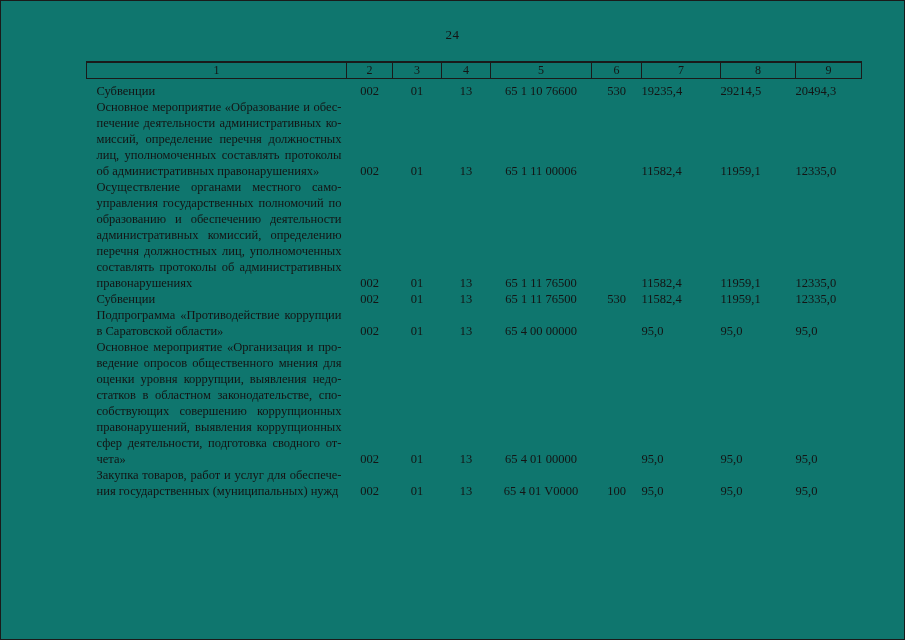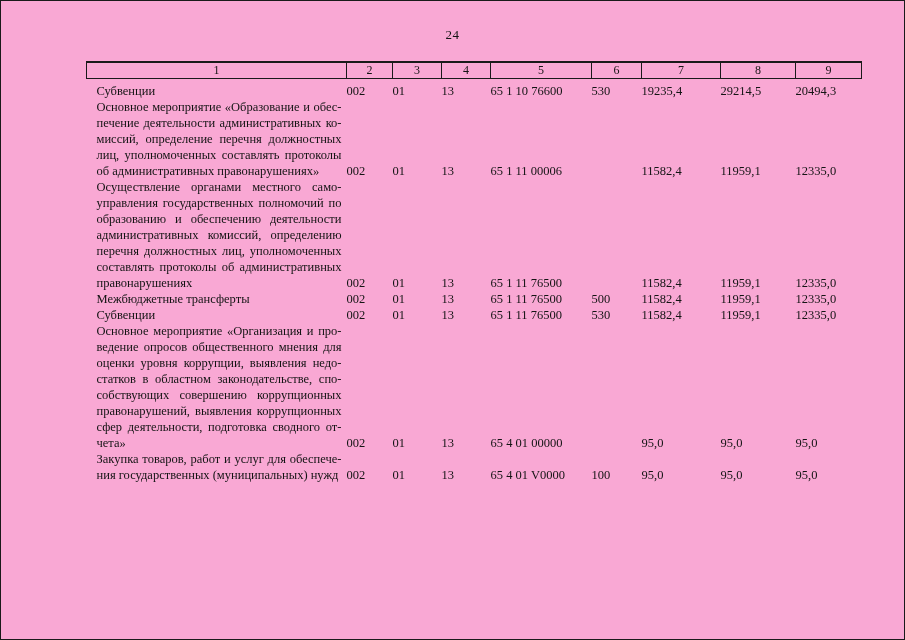--- a/index.html
+++ b/index.html
@@ -4,21 +4,21 @@
 <style>
   * { margin: 0; padding: 0; box-sizing: border-box; }
   html, body { background: #d9d9d9; }
   body {
     width: 905px; height: 640px;
     font-family: "Liberation Serif", serif;
     color: #141414;
   }
   .page {
     width: 905px; height: 640px;
-    background: #f9a8d4;
+    background: #0f766e;
     border: 1px solid #1a1a1a;
     overflow: hidden;
     position: relative;
   }
   .page-number {
     text-align: center;
     padding-top: 26px;
     font-size: 13px;
     letter-spacing: 0.5px;
   }
@@ -52,21 +52,21 @@
     vertical-align: bottom;
     line-height: 16px;
     padding: 0;
   }
   tbody tr:first-child td { padding-top: 4px; }
   td.c1 {
     text-align: justify;
     padding-left: 10px;
     padding-right: 5px;
   }
-  td.c2, td.c3, td.c4, td.c5, td.c6 { text-align: left; }
+  td.c2, td.c3, td.c4, td.c5, td.c6 { text-align: center; }
   td.c7, td.c8, td.c9 { padding-right: 7px; }
 </style>
 </head>
 <body>
 
 <div class="page">
   <div class="page-number">24</div>
 
   <table class="budget">
     <colgroup>
@@ -121,40 +121,40 @@
           <td class="c2">002</td>
           <td class="c3">01</td>
           <td class="c4">13</td>
           <td class="c5">65 1 11 76500</td>
           <td class="c6"></td>
           <td class="c7">11582,4</td>
           <td class="c8">11959,1</td>
           <td class="c9">12335,0</td>
         </tr>
         <tr>
-          <td class="c1">Межбюджетные трансферты</td>
-          <td class="c2">002</td>
-          <td class="c3">01</td>
-          <td class="c4">13</td>
-          <td class="c5">65 1 11 76500</td>
-          <td class="c6">500</td>
-          <td class="c7">11582,4</td>
-          <td class="c8">11959,1</td>
-          <td class="c9">12335,0</td>
-        </tr>
-        <tr>
           <td class="c1">Субвенции</td>
           <td class="c2">002</td>
           <td class="c3">01</td>
           <td class="c4">13</td>
           <td class="c5">65 1 11 76500</td>
           <td class="c6">530</td>
           <td class="c7">11582,4</td>
           <td class="c8">11959,1</td>
           <td class="c9">12335,0</td>
+        </tr>
+        <tr>
+          <td class="c1">Подпрограмма «Противодействие коррупции в Саратовской области»</td>
+          <td class="c2">002</td>
+          <td class="c3">01</td>
+          <td class="c4">13</td>
+          <td class="c5">65 4 00 00000</td>
+          <td class="c6"></td>
+          <td class="c7">95,0</td>
+          <td class="c8">95,0</td>
+          <td class="c9">95,0</td>
         </tr>
         <tr>
           <td class="c1">Основное мероприятие «Организация и про­ведение опросов общественного мнения для оценки уровня коррупции, выявления недо­статков в областном законодательстве, спо­собствующих совершению коррупционных правонарушений, выявления коррупционных сфер деятельности, подготовка сводного от­чета»</td>
           <td class="c2">002</td>
           <td class="c3">01</td>
           <td class="c4">13</td>
           <td class="c5">65 4 01 00000</td>
           <td class="c6"></td>
           <td class="c7">95,0</td>
           <td class="c8">95,0</td>

